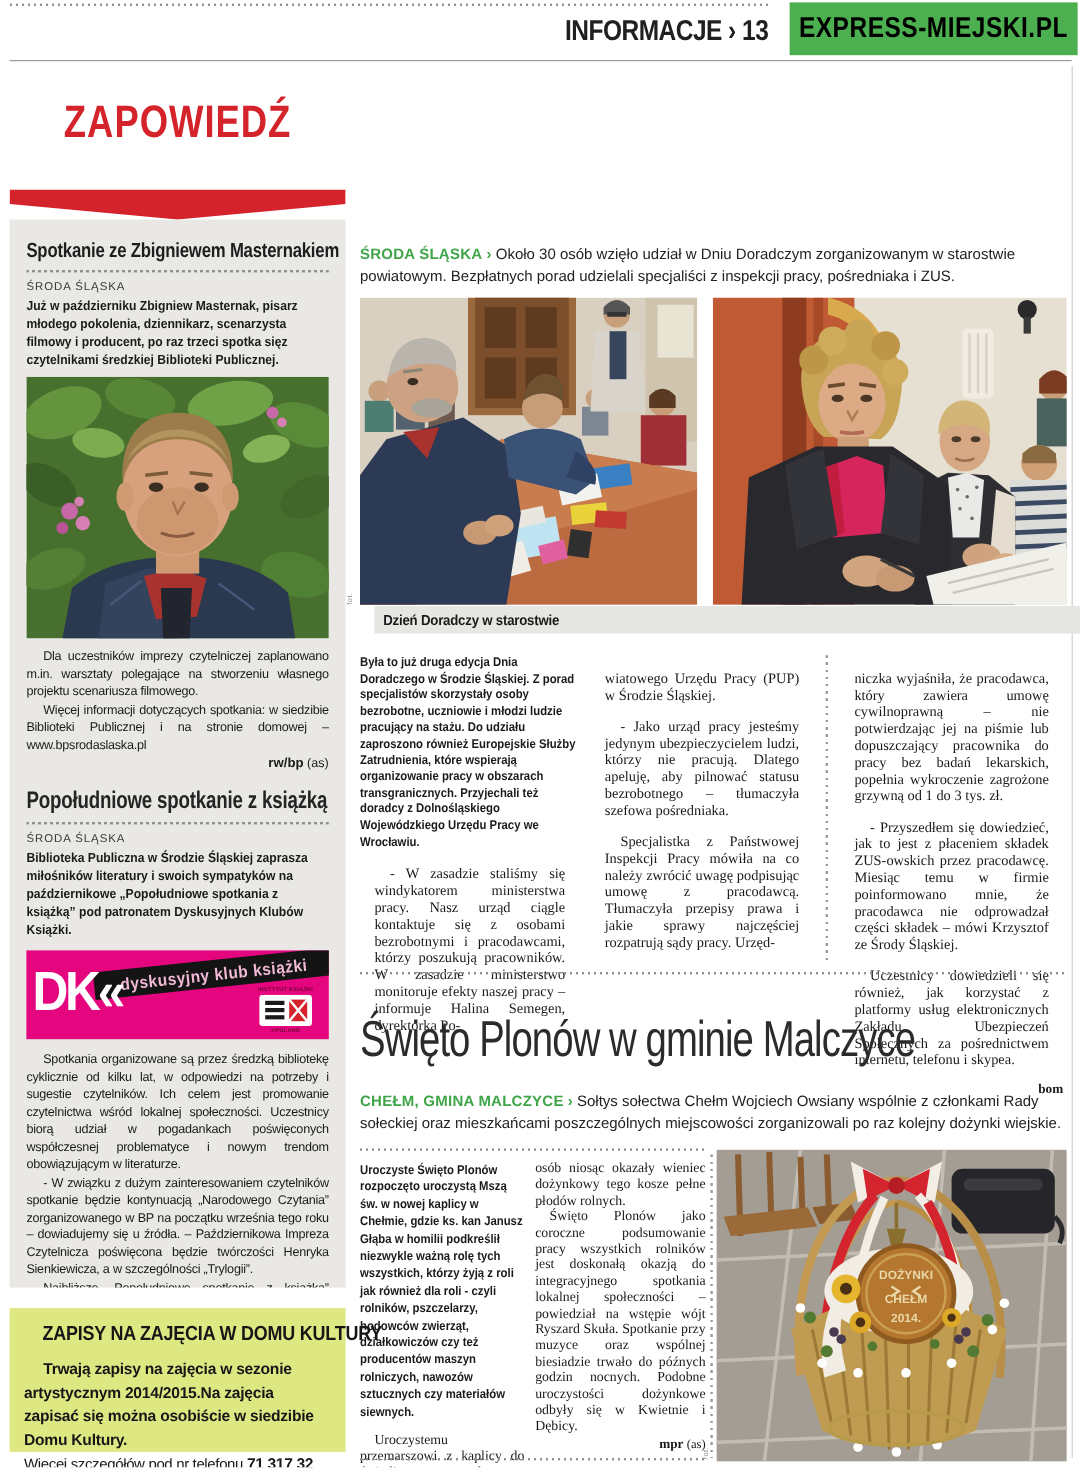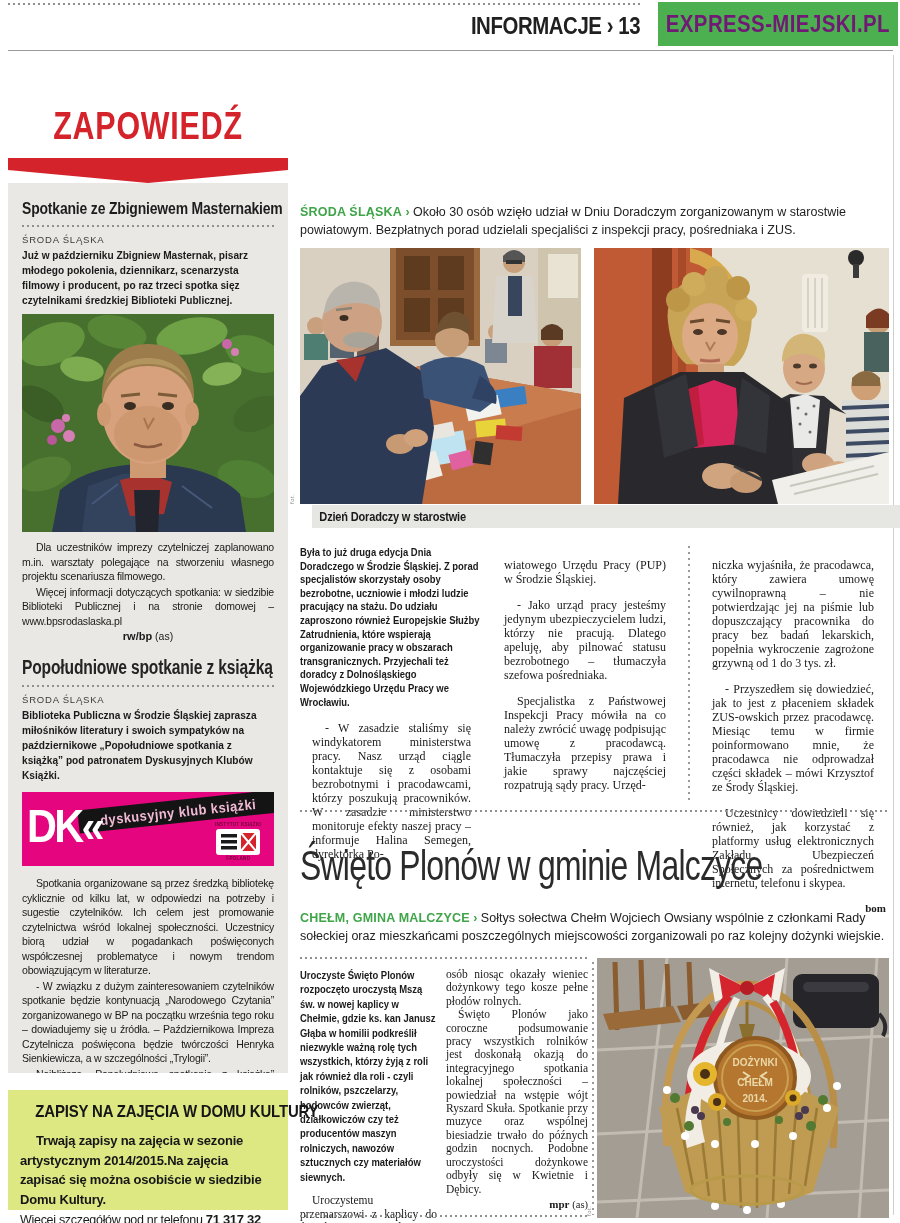--- a/index.html
+++ b/index.html
@@ -6,35 +6,35 @@
   #page{position:relative;width:900px;height:1223px;background:#fff;overflow:hidden;
         font-family:"Liberation Sans",sans-serif;color:#1a1a1a;}
   .abs{position:absolute;}
   
   .dot-h{height:2px;background-image:repeating-linear-gradient(90deg,#8f8f8f 0 2px,transparent 2px 5px);}
   .dot-v{width:2px;background-image:repeating-linear-gradient(180deg,#9a9a9a 0 2px,transparent 2px 6px);}
   .rule{background:#9a9a9a;height:1px;}
   
   .section-head{font-weight:700;font-size:24px;letter-spacing:-.5px;color:#202020;
     transform:scaleX(.85);transform-origin:100% 50%;white-space:nowrap;}
-  .brand-box{background:#4caf50;color:#701a75;display:flex;align-items:center;justify-content:center;}
+  .brand-box{background:#4caf50;color:#000000;display:flex;align-items:center;justify-content:center;}
   .brand-box span{font-weight:700;font-size:24px;letter-spacing:.5px;transform:scaleX(.85);white-space:nowrap;}
   
   .kicker{color:#d5232b;font-weight:700;font-size:38px;letter-spacing:1px;text-align:center;
     transform:scaleX(.8);transform-origin:50% 50%;}
   .gray-box{background:#e9e8e4;padding:14px 14px 0 14px;box-sizing:border-box;overflow:hidden;}
   .lh1{font-weight:700;font-size:17px;letter-spacing:-.2px;color:#1d1d1d;transform:scaleX(.82);
     transform-origin:0 0;width:122%;margin:2px 0 6px;white-space:nowrap;}
   .lh2{font-weight:700;font-size:20px;letter-spacing:-.2px;color:#242424;transform:scaleX(.78);
     transform-origin:0 0;width:128%;margin:14px 0 6px;white-space:nowrap;}
   .loc{font-size:9.5px;letter-spacing:.8px;color:#3a3a3a;margin:7px 0 3px;}
   .li{font-weight:700;font-size:11px;line-height:15px;transform:scaleX(.92);transform-origin:0 0;
     width:108.7%;margin:2px 0 6px;text-align:left;}
   .lp{font-size:10.5px;line-height:14.5px;letter-spacing:-.2px;text-align:justify;text-indent:14px;margin:0 0 1px;}
-  .byl{text-align:center;font-size:10.5px;margin:2px 0 0;}
+  .byl{text-align:right;font-size:10.5px;margin:2px 0 0;}
   .byl b{font-size:11px;}
   
   .dkk{position:relative;width:252px;height:74px;background:#e5067f;margin:9px 0 10px;overflow:hidden;}
   .dkk-letters{position:absolute;left:5px;top:11px;color:#fff;font-weight:700;font-size:46px;
     letter-spacing:-3px;transform:scaleX(.9);transform-origin:0 0;line-height:1;}
   .dkk-ribbon{position:absolute;left:56px;top:8px;width:200px;height:23px;background:#141414;
     transform:rotate(-6deg);display:flex;align-items:center;justify-content:center;}
   .dkk-ribbon span{color:#f2b9d6;font-weight:700;font-size:14px;letter-spacing:.5px;transform:scaleX(.92);white-space:nowrap;}
   .dkk-badge{position:absolute;right:10px;bottom:4px;width:52px;text-align:center;}
   .dkk-badge .tiny{font-size:4.5px;color:#6d0038;font-weight:700;letter-spacing:.3px;line-height:6px;}
@@ -74,21 +74,21 @@
   <div class="abs dot-h" style="left:8px;top:3px;width:632px;"></div>
   <div class="abs" style="right:260px;top:12px;">
     <div class="section-head">INFORMACJE › 13</div>
   </div>
   <div class="abs brand-box" style="left:658px;top:2px;width:240px;height:44px;">
     <span>EXPRESS-MIEJSKI.PL</span>
   </div>
   <div class="abs rule" style="left:8px;top:50px;width:885px;"></div>
   <div class="abs" style="left:893px;top:55px;width:1px;height:1160px;background:#cfcfcf;"></div>
 
-  <div class="abs" style="left:8px;top:105px;width:280px;">
+  <div class="abs" style="left:8px;top:81px;width:280px;">
     <div class="kicker">ZAPOWIEDŹ</div>
   </div>
 
   <svg class="abs" style="left:8px;top:158px;" width="280" height="26" viewBox="0 0 280 26">
     <polygon points="0,0 280,0 280,12 140,25 0,12" fill="#d5232b"></polygon>
   </svg>
 
   <div class="abs gray-box" style="left:8px;top:183px;width:280px;height:890px;">
 
     <div class="lh1">Spotkanie ze Zbigniewem Masternakiem</div>

